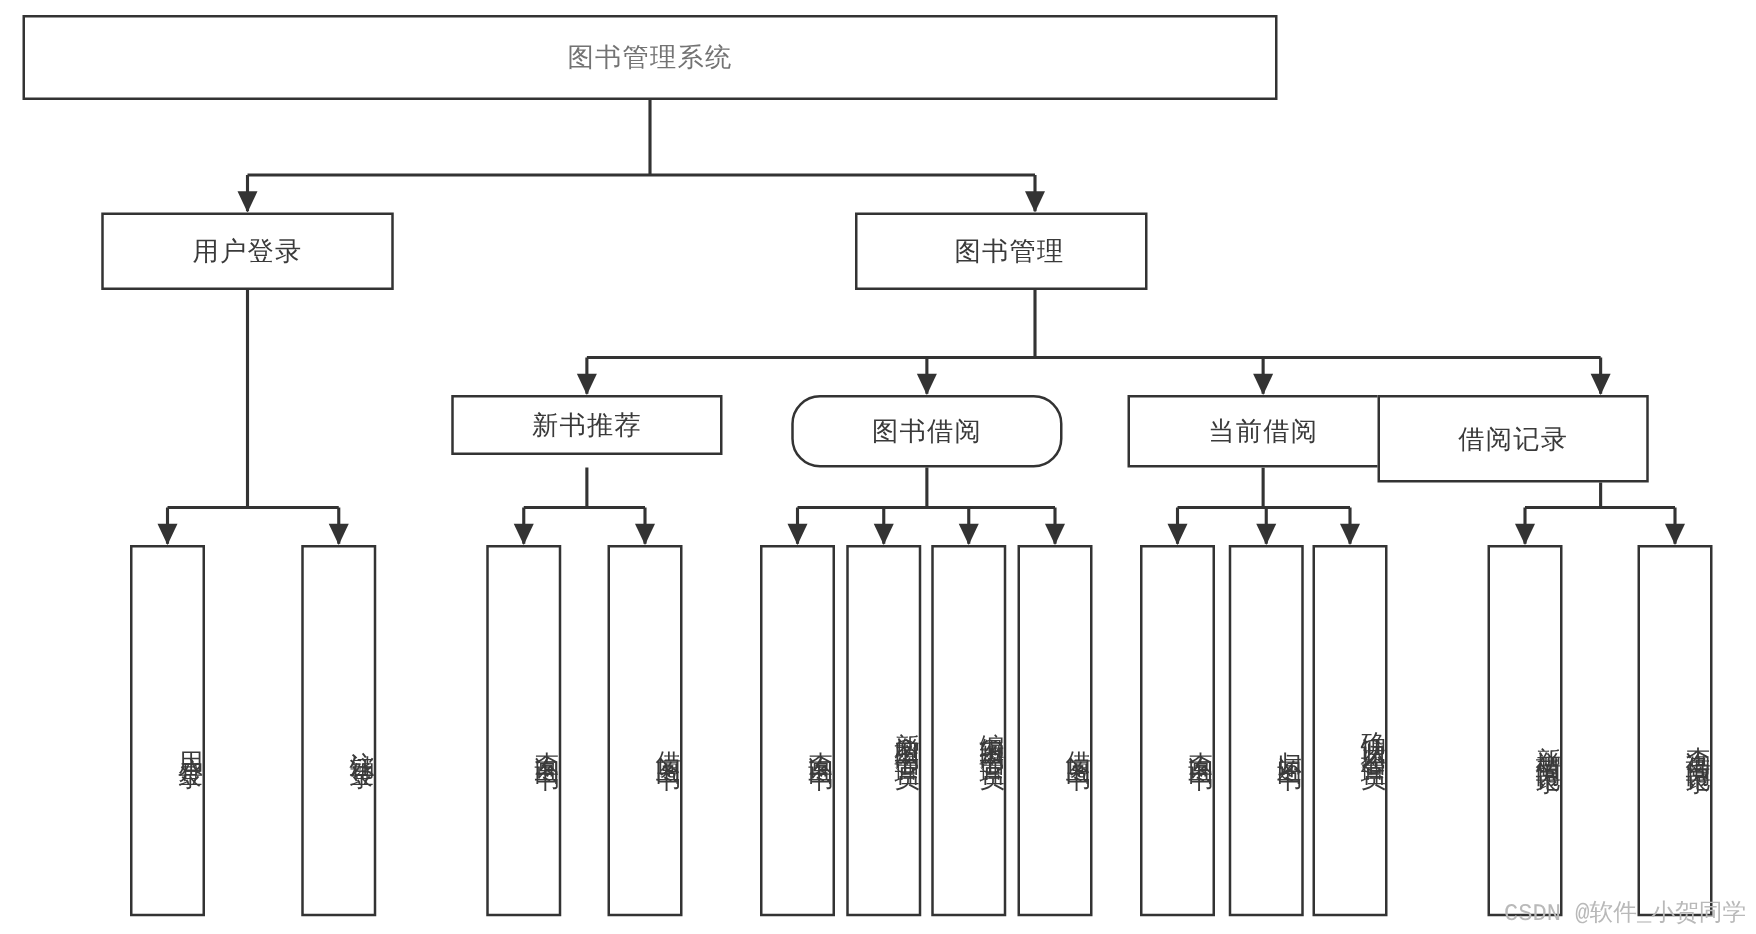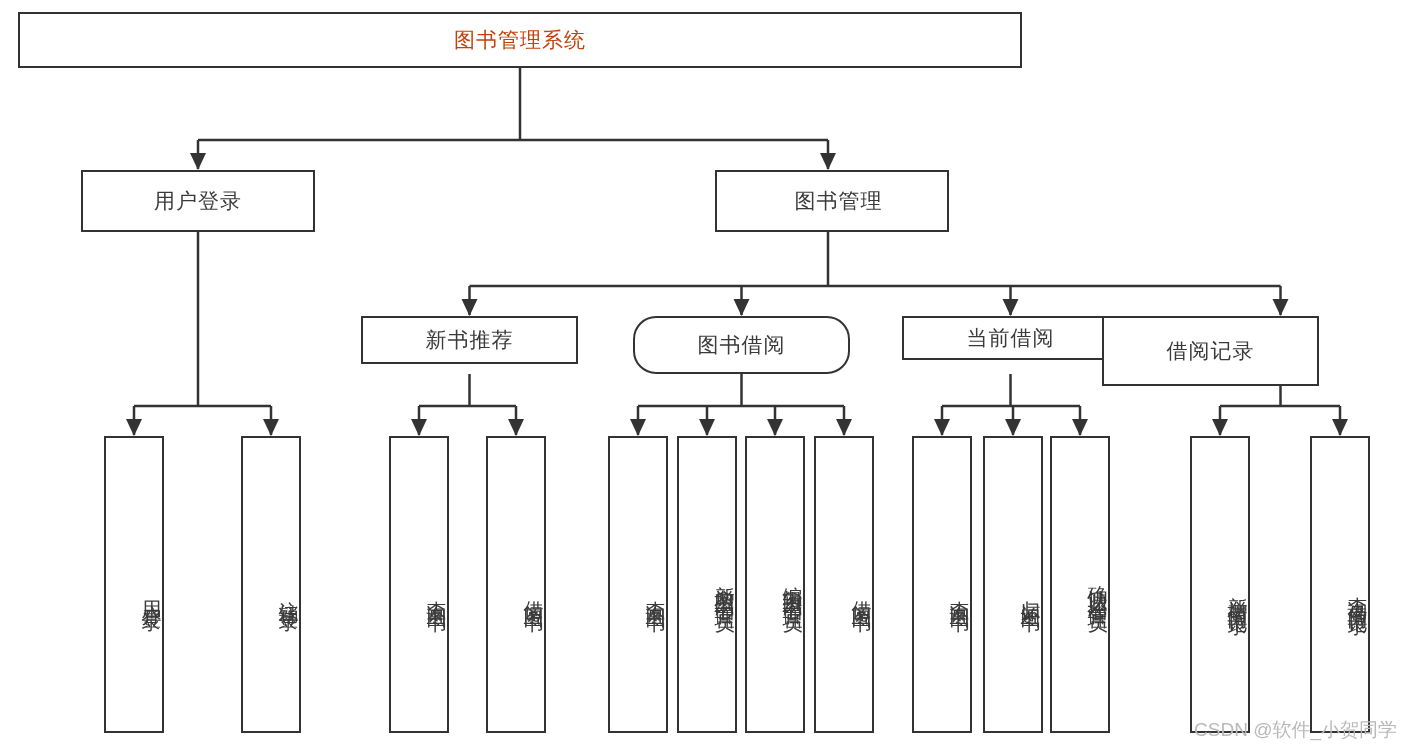--- a/index.html
+++ b/index.html
@@ -38,20 +38,21 @@
   .node.vertical.tall-text{padding-top:6px;}
   .watermark{
     position:absolute;
     right:8px;
     bottom:4px;
     color:#b9b9b9;
     font-size:19px;
     z-index:5;
     white-space:nowrap;
     pointer-events:none;
+    font-family:Liberation Mono, monospace;
   }
 </style>
 </head>
 <body>
 
 <div id="canvas">
   <svg id="edges" xmlns="http://www.w3.org/2000/svg">
       <line x1="520" y1="68" x2="520" y2="140" stroke="#333333" stroke-width="2.5"></line>
       <line x1="198" y1="140" x2="828" y2="140" stroke="#333333" stroke-width="2.5"></line>
       <line x1="198" y1="140" x2="198" y2="169" stroke="#333333" stroke-width="2.5"></line>
@@ -99,36 +100,36 @@
       <line x1="1080" y1="406" x2="1080" y2="435" stroke="#333333" stroke-width="2.5"></line>
       <path d="M1072,419 L1088,419 L1080,436 Z" fill="#333333"></path>
       <line x1="1280.5" y1="374" x2="1280.5" y2="406" stroke="#333333" stroke-width="2.5"></line>
       <line x1="1220" y1="406" x2="1340" y2="406" stroke="#333333" stroke-width="2.5"></line>
       <line x1="1220" y1="406" x2="1220" y2="435" stroke="#333333" stroke-width="2.5"></line>
       <path d="M1212,419 L1228,419 L1220,436 Z" fill="#333333"></path>
       <line x1="1340" y1="406" x2="1340" y2="435" stroke="#333333" stroke-width="2.5"></line>
       <path d="M1332,419 L1348,419 L1340,436 Z" fill="#333333"></path>
     </svg>
   <div id="nodes">
-      <div class="node" style="left: 18px; top: 12px; width: 1004px; height: 56px; border-color: rgb(51, 51, 51); color: #c2410c;">
+      <div class="node" style="left: 18px; top: 12px; width: 1004px; height: 68px; border-color: rgb(51, 51, 51); color: #737373;">
         <span>图书管理系统</span>
       </div>
       <div class="node" style="left: 81px; top: 170px; width: 234px; height: 62px; border-color: rgb(51, 51, 51); color: rgb(58, 58, 58);">
         <span>用户登录</span>
       </div>
-      <div class="node" style="left: 715px; top: 170px; width: 234px; height: 62px; border-color: rgb(51, 51, 51); color: rgb(58, 58, 58); padding-left: 13px;">
+      <div class="node" style="left: 684px; top: 170px; width: 234px; height: 62px; border-color: rgb(51, 51, 51); color: rgb(58, 58, 58); padding-left: 13px;">
         <span>图书管理</span>
       </div>
       <div class="node" style="left: 361px; top: 316px; width: 217px; height: 48px; border-color: rgb(51, 51, 51); color: rgb(58, 58, 58);">
         <span>新书推荐</span>
       </div>
       <div class="node" style="left: 633px; top: 316px; width: 217px; height: 58px; border-color: rgb(51, 51, 51); color: rgb(58, 58, 58); border-radius: 23px;">
         <span>图书借阅</span>
       </div>
-      <div class="node" style="left: 902px; top: 316px; width: 217px; height: 44px; border-color: rgb(51, 51, 51); color: rgb(58, 58, 58);">
+      <div class="node" style="left: 902px; top: 316px; width: 217px; height: 58px; border-color: rgb(51, 51, 51); color: rgb(58, 58, 58);">
         <span>当前借阅</span>
       </div>
       <div class="node" style="left: 1102px; top: 316px; width: 217px; height: 70px; border-color: rgb(51, 51, 51); color: rgb(58, 58, 58);">
         <span>借阅记录</span>
       </div>
       <div class="node vertical" style="left: 104px; top: 436px; width: 60px; height: 297px; border-color: rgb(51, 51, 51); color: rgb(58, 58, 58);">
         <span>用户登录</span>
       </div>
       <div class="node vertical" style="left: 241px; top: 436px; width: 60px; height: 297px; border-color: rgb(51, 51, 51); color: rgb(58, 58, 58);">
         <span>注销登录</span>

